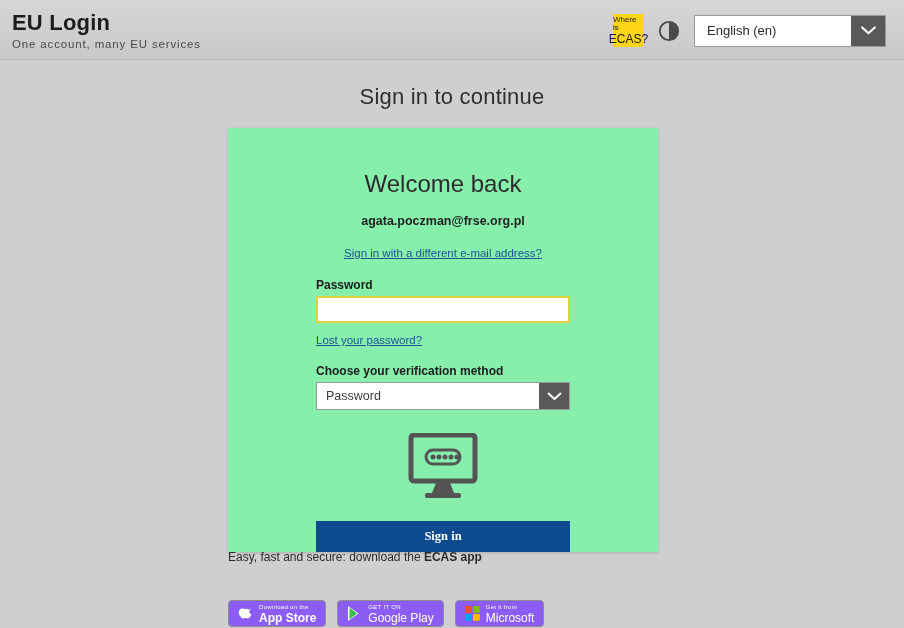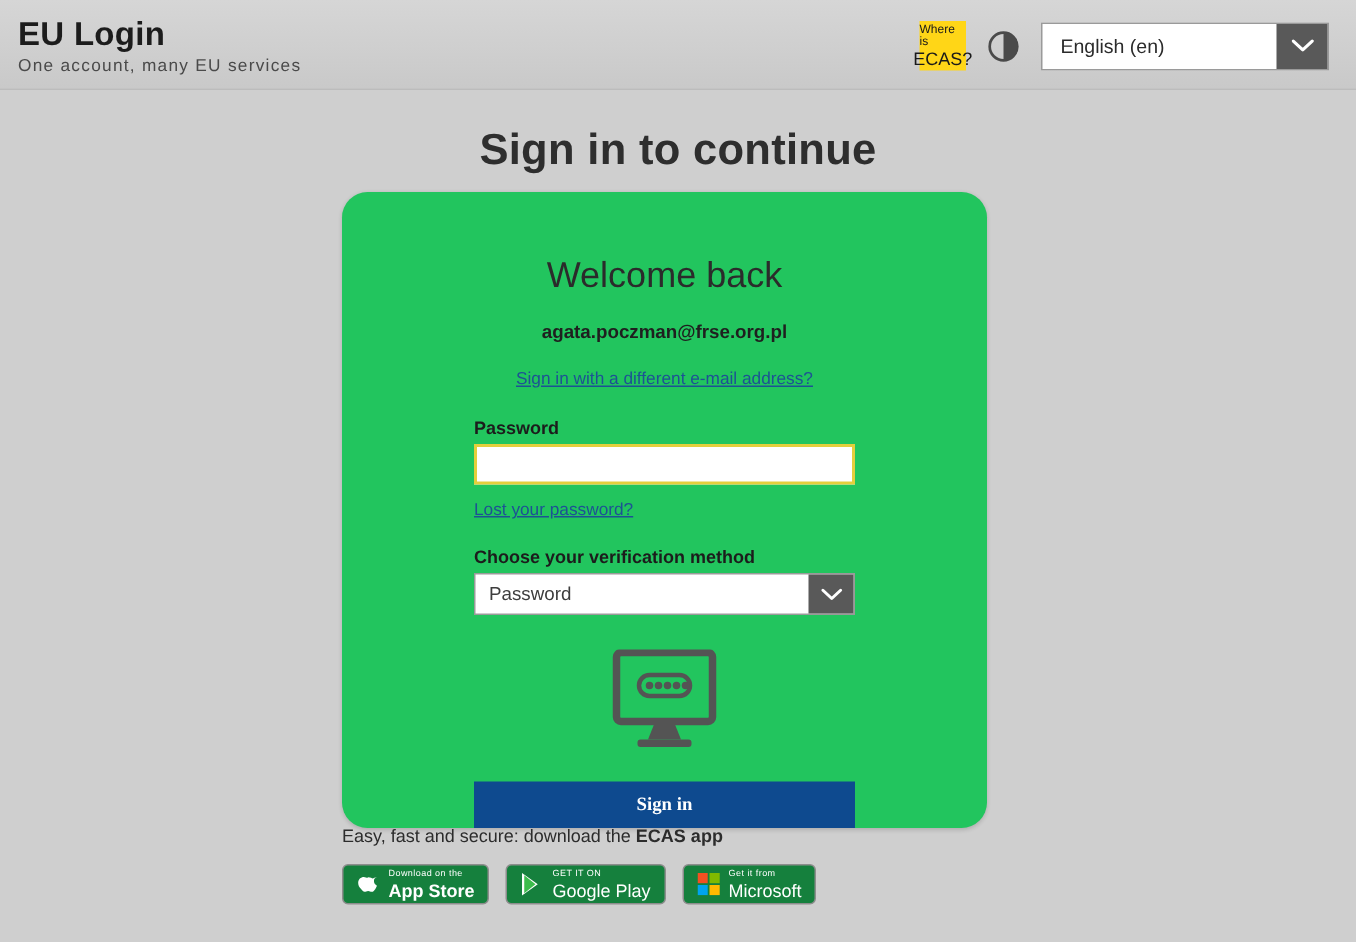--- a/index.html
+++ b/index.html
@@ -56,32 +56,31 @@
   .lang-arrow {
     width: 34px; background: #595959;
     display: flex; align-items: center; justify-content: center;
     cursor: pointer;
   }
   .chev { width: 15px; height: 9px; display:block; }
 
   
   .page-title {
     text-align: center;
-    font-size: 29px; font-weight: bold; color: #2e2e2e;
+    font-size: 22px; font-weight: normal; color: #2e2e2e;
     margin-top: 24px; letter-spacing: 0.2px;
   }
 
   .card {
     position: absolute;
     left: 228px; top: 128px;
     width: 430px; min-height: 393px;
-    background: #22c55e;
+    background: #86efac;
     box-shadow: 0 1px 3px rgba(0,0,0,0.16);
     padding: 26px 0 0 0;
-    border-radius: 17px;
   }
   .welcome {
     text-align: center; font-size: 24px; color: #2b2b2b;
     font-weight: normal; margin: 16px 0 0 0;
   }
   .email {
     text-align: center; font-size: 12.5px; color: #1f1f1f;
     font-weight: bold; margin-top: 16px;
   }
   .external {
@@ -141,24 +140,24 @@
 
   
   .footer {
     position: absolute; left: 228px; top: 550px; width: 440px;
   }
   .footer-text { font-size: 12px; color: #2c2c2c; }
   .footer-text b { font-weight: bold; }
   .badges { display: flex; gap: 11px; margin-top: 12px; }
 
   .badge {
-    background: #15803d; border: 1px solid #8d8d8d;
+    background: #8b5cf6; border: 1px solid #8d8d8d;
     border-radius: 4px; height: 27px;
     display: flex; align-items: center; gap: 6px;
-    padding: 0 9px; cursor: pointer; color: #fff;
+    padding: 0 9px; cursor: pointer; color: #fff; margin-top: 24px;
   }
   .badge-txt { display: flex; flex-direction: column; line-height: 1; }
   .badge-small { font-size: 6px; letter-spacing: 0.3px; }
   .badge-big { font-size: 12px; font-weight: bold; margin-top: 2px; }
   .badge-big.thin { font-weight: normal; }
 </style>
 </head>
 <body>
 
 <div class="header">

